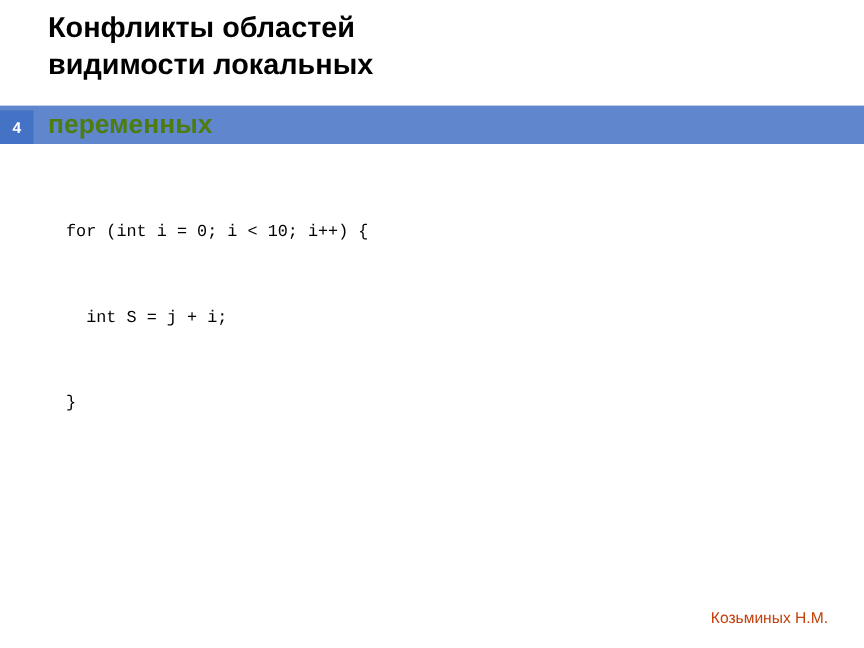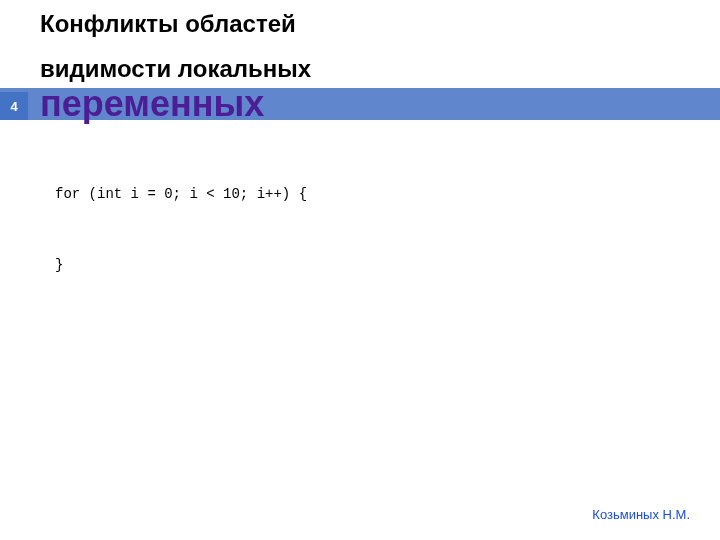--- a/index.html
+++ b/index.html
@@ -72,23 +72,23 @@
       position: absolute;
       top: 88px;
       left: 40px;
       right: 20px;
       height: 32px;
       display: flex;
       align-items: center;
     }
 
     .title-highlight-text span {
-      font-size: 36px;
+      font-size: 22px;
       font-weight: bold;
-      color: #4c1d95;
+      color: #4d7c0f;
       line-height: 1.2;
     }
 
     
     .code-area {
       position: absolute;
       top: 135px;
       left: 55px;
       right: 20px;
     }
@@ -104,43 +104,44 @@
     .code-line {
       display: block;
     }
 
     
     .author {
       position: absolute;
       bottom: 18px;
       right: 30px;
       font-size: 13px;
-      color: #1d4ed8;
+      color: #c2410c;
     }
   </style>
 </head>
 <body>
 
 <div class="slide-container">
 
   <div class="title-area">
     <div class="title-text">Конфликты областей</div>
-    <div class="title-text" style="margin-top:16px;">видимости локальных</div>
+    <div class="title-text" style="margin-top:2px;">видимости локальных</div>
   </div>
 
   <div class="title-highlight"></div>
 
   <div class="slide-number">4</div>
 
   <div class="title-highlight-text">
     <span>переменных</span>
   </div>
 
   <div class="code-area">
     <div class="code-block">
       <span class="code-line">for (int i = 0; i &lt; 10; i++) {</span>
+      <span class="code-line">  int S = j + i;</span>
       <span class="code-line">}</span>
     </div>
   </div>
 
   <div class="author">Козьминых Н.М.</div>
 
 </div>
 
 </body></html>

